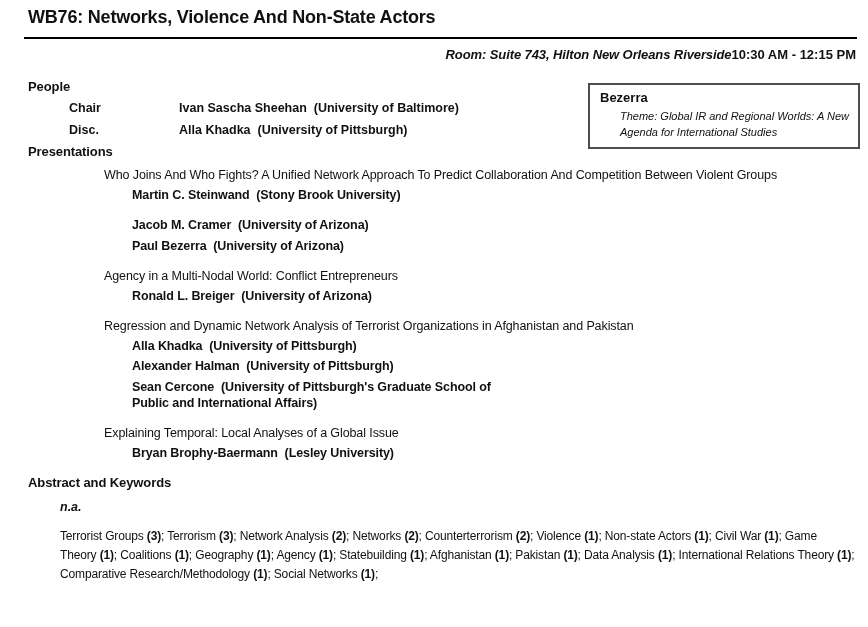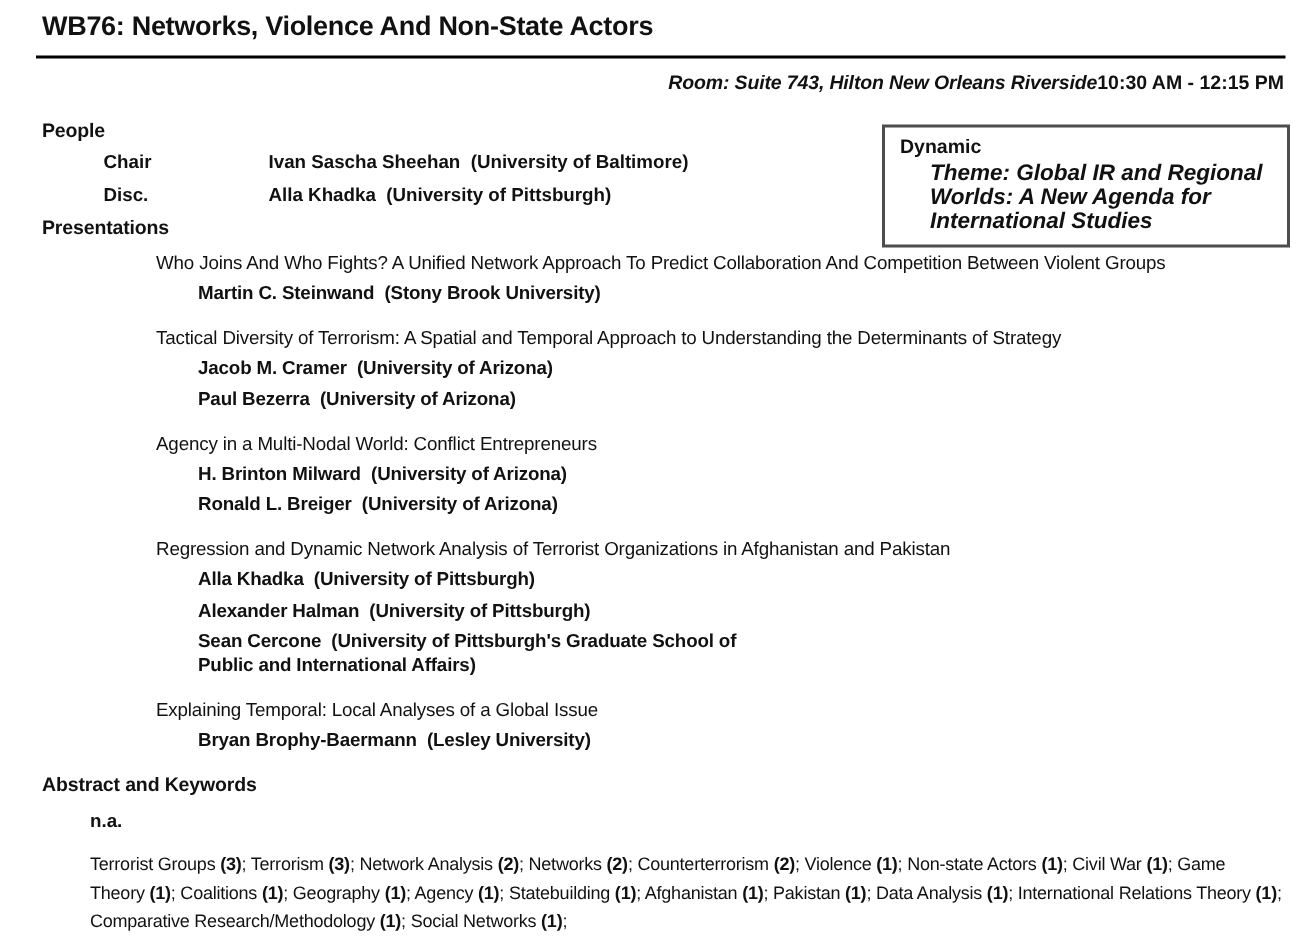--- a/index.html
+++ b/index.html
@@ -27,35 +27,35 @@
   .people-rows { margin:6px 0 0 69px; }
   .person-row { display:flex; margin-bottom:6px; font-size:12.5px; font-weight:700; line-height:16px; }
   .person-role { width:110px; }
 
   .sponsors-box {
     position:absolute; left:588px; top:76px; width:272px; box-sizing:border-box;
     border:2px solid #4d4d4d; padding:5px 8px 7px 10px; background:#ffffff;
   }
   .sponsors-heading { font-size:13px; font-weight:700; margin:0; }
   .sponsors-theme {
-    font-size:15px; font-weight:700; font-style:italic;
+    font-size:11px; font-weight:400; font-style:italic;
     margin:3px 0 0 20px; line-height:16px;
   }
 
   .presentations-heading { }
   .presentation-list { margin:8px 0 0 60px; }
   .presentation { margin-bottom:14px;margin-left:44px; }
   .presentation-title { font-size:12.5px; line-height:16px; margin:0 0 4px 0; letter-spacing:-0.1px; }
   .presenter {
     font-size:12.5px; font-weight:700; line-height:16px;
     margin:0 0 4.5px 28px; max-width:365px; letter-spacing:-0.1px;
   }
 
   .abstract-heading { margin-top:6px; }
-  .abstract-na { font-size:12.5px; font-weight:700; margin:10px 0 0 60px; }
+  .abstract-na { font-size:12.5px; font-weight:700; margin:10px 0 0 60px;font-style:italic; }
   .keywords {
     font-size:12px; margin:13px 12px 0 60px; max-width:798px;
     line-height:19px; letter-spacing:-0.15px;
   }
   .keywords b { font-weight:700; }
 </style>
 </head>
 <body>
 
 <div class="page">
@@ -75,45 +75,43 @@
     <span class="person-name">Ivan Sascha Sheehan&nbsp; (University of Baltimore)</span>
   </div>
 
   <div class="person-row">
     <span class="person-role">Disc.</span>
     <span class="person-name">Alla Khadka&nbsp; (University of Pittsburgh)</span>
   </div>
 </div>
 
   <div class="sponsors-box">
-    <div class="sponsors-heading">Dynamic</div>
+    <div class="sponsors-heading">Bezerra</div>
     <div class="sponsors-theme">Theme: Global IR and Regional Worlds: A New Agenda for International Studies</div>
   </div>
 
   <div class="section-heading presentations-heading">Presentations</div>
   <div class="presentation-list" id="presentation-list">
   <div class="presentation">
     <div class="presentation-title">Who Joins And Who Fights? A Unified Network Approach To Predict Collaboration And Competition Between Violent Groups</div>
     <div>
           <div class="presenter">Martin C. Steinwand&nbsp; (Stony Brook University)</div>
         </div>
   </div>
 
   <div class="presentation">
-    <div class="presentation-title">Tactical Diversity of Terrorism: A Spatial and Temporal Approach to Understanding the Determinants of Strategy</div>
     <div>
           <div class="presenter">Jacob M. Cramer&nbsp; (University of Arizona)</div>
           <div class="presenter">Paul Bezerra&nbsp; (University of Arizona)</div>
         </div>
   </div>
 
   <div class="presentation">
     <div class="presentation-title">Agency in a Multi-Nodal World: Conflict Entrepreneurs</div>
     <div>
-          <div class="presenter">H. Brinton Milward&nbsp; (University of Arizona)</div>
           <div class="presenter">Ronald L. Breiger&nbsp; (University of Arizona)</div>
         </div>
   </div>
 
   <div class="presentation">
     <div class="presentation-title">Regression and Dynamic Network Analysis of Terrorist Organizations in Afghanistan and Pakistan</div>
     <div>
           <div class="presenter">Alla Khadka&nbsp; (University of Pittsburgh)</div>
           <div class="presenter">Alexander Halman&nbsp; (University of Pittsburgh)</div>
           <div class="presenter">Sean Cercone&nbsp; (University of Pittsburgh's Graduate School of Public and International Affairs)</div>

